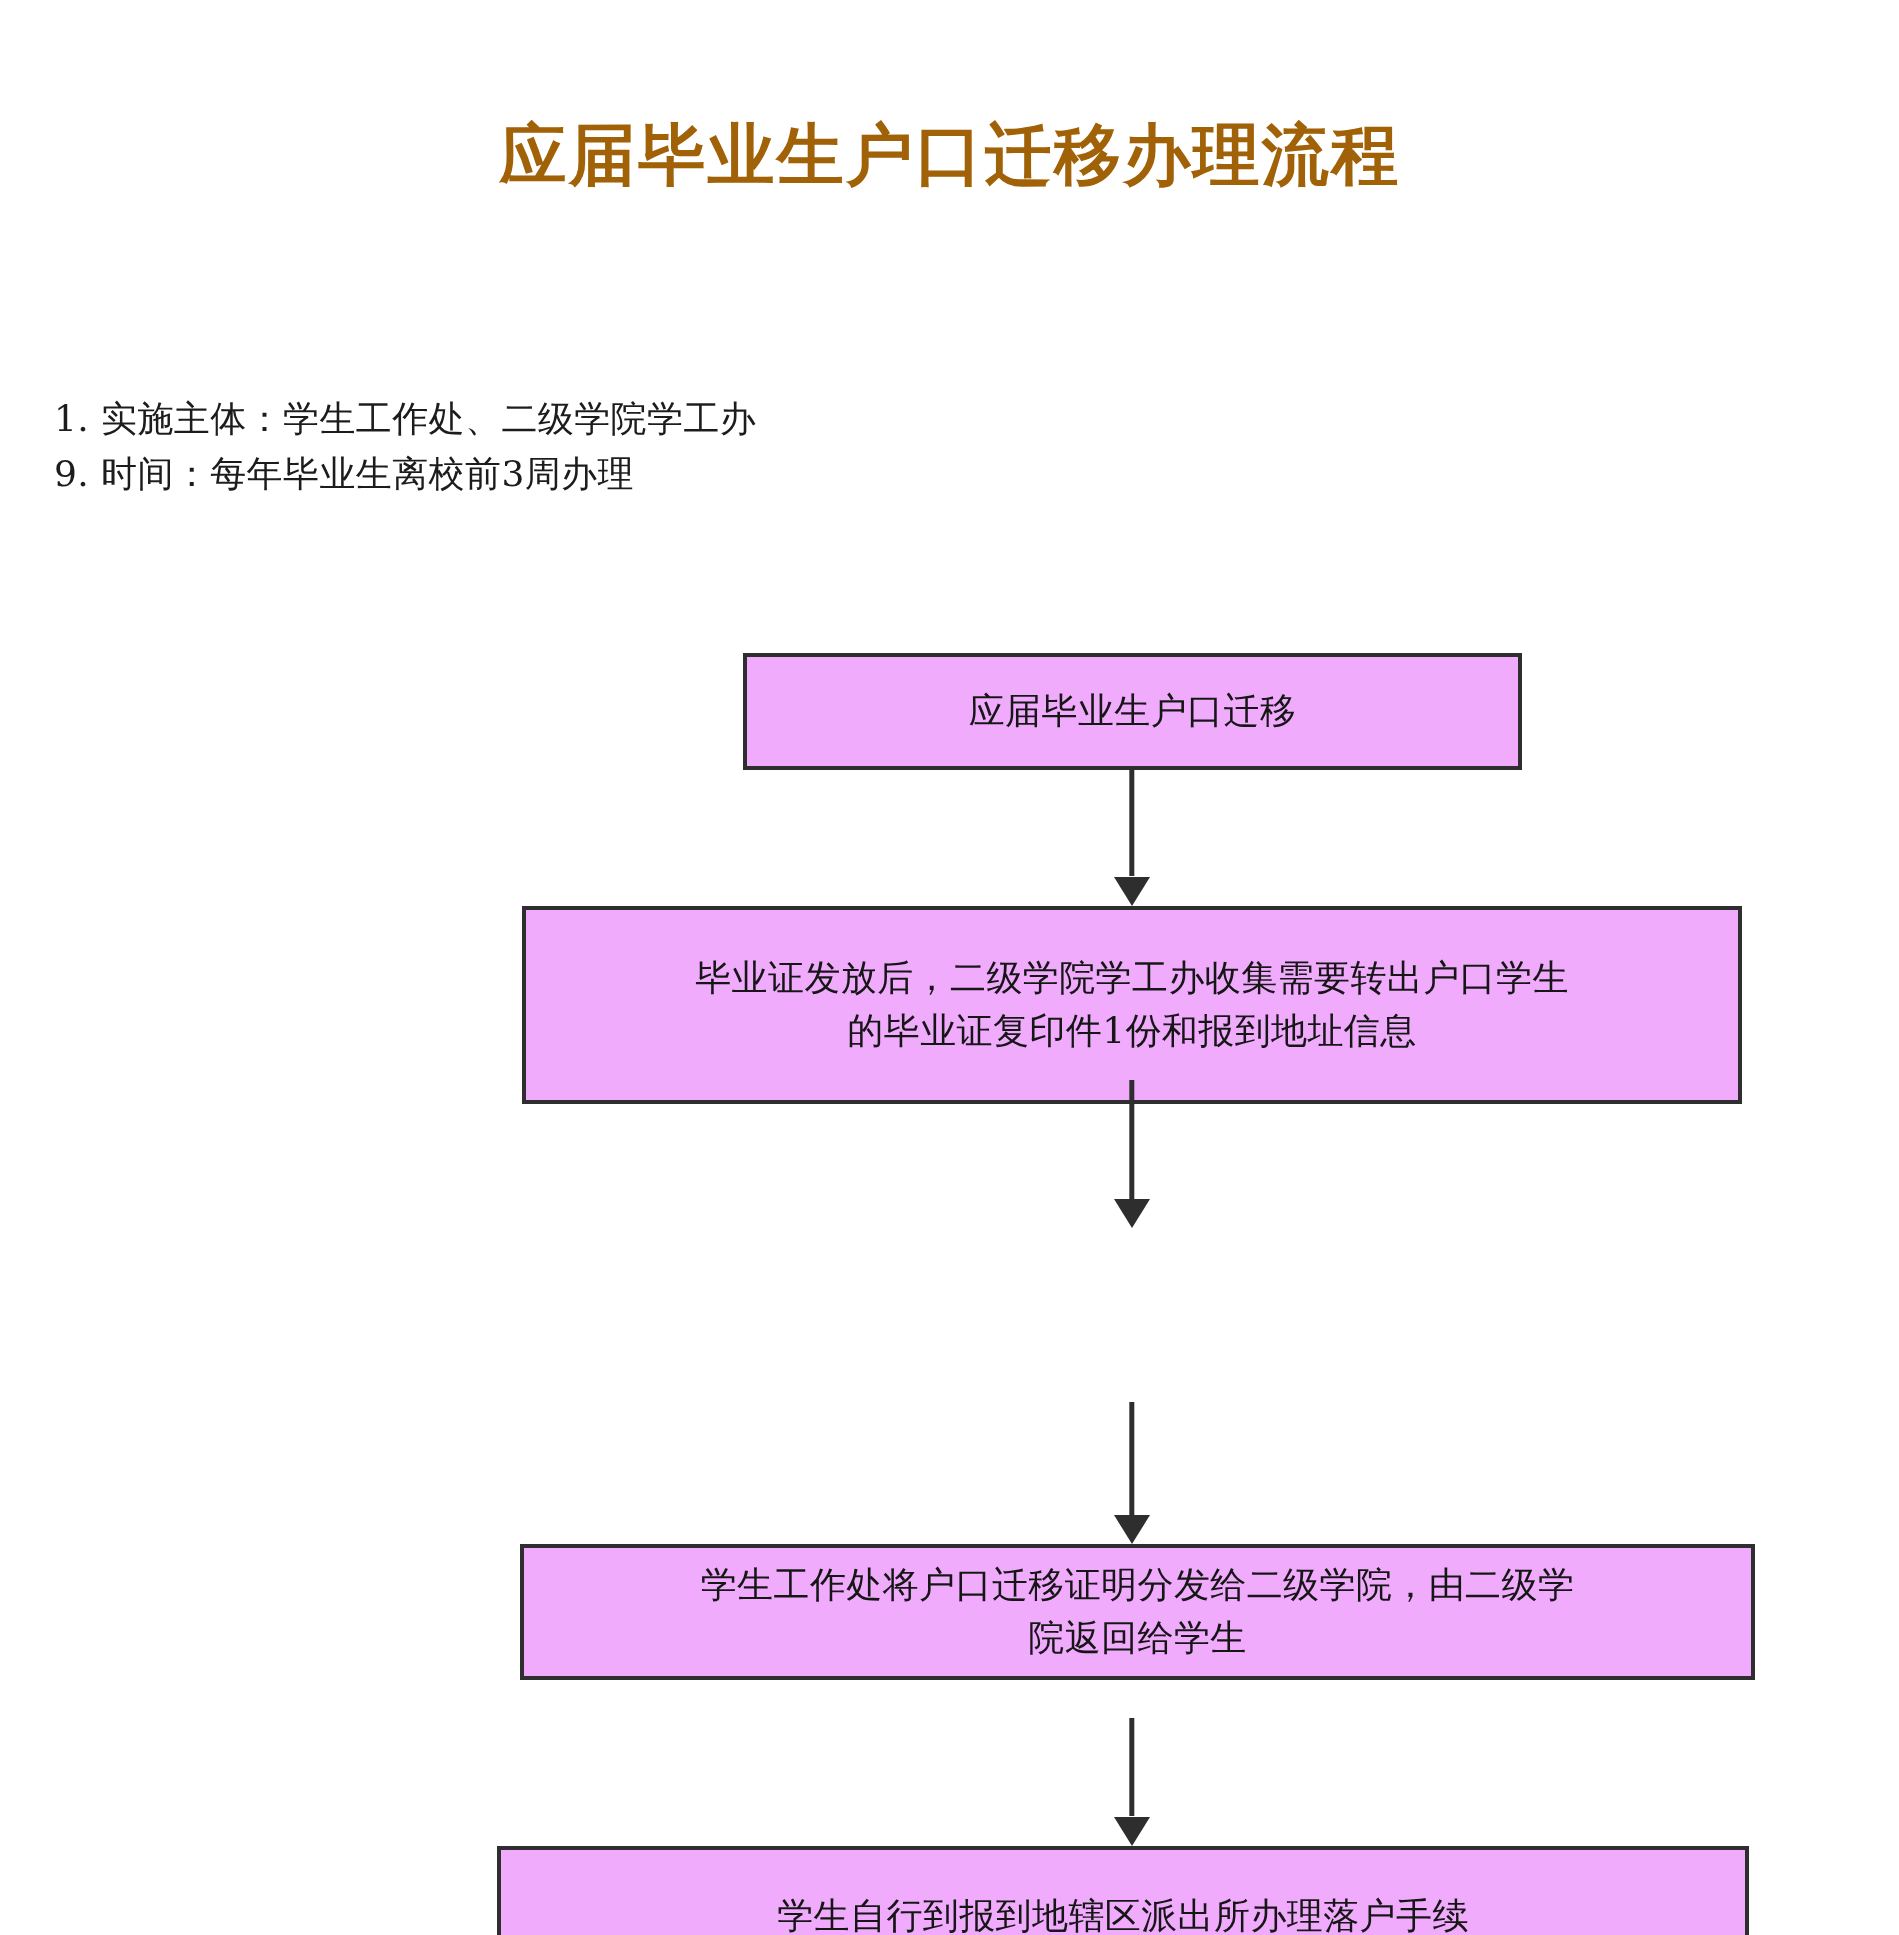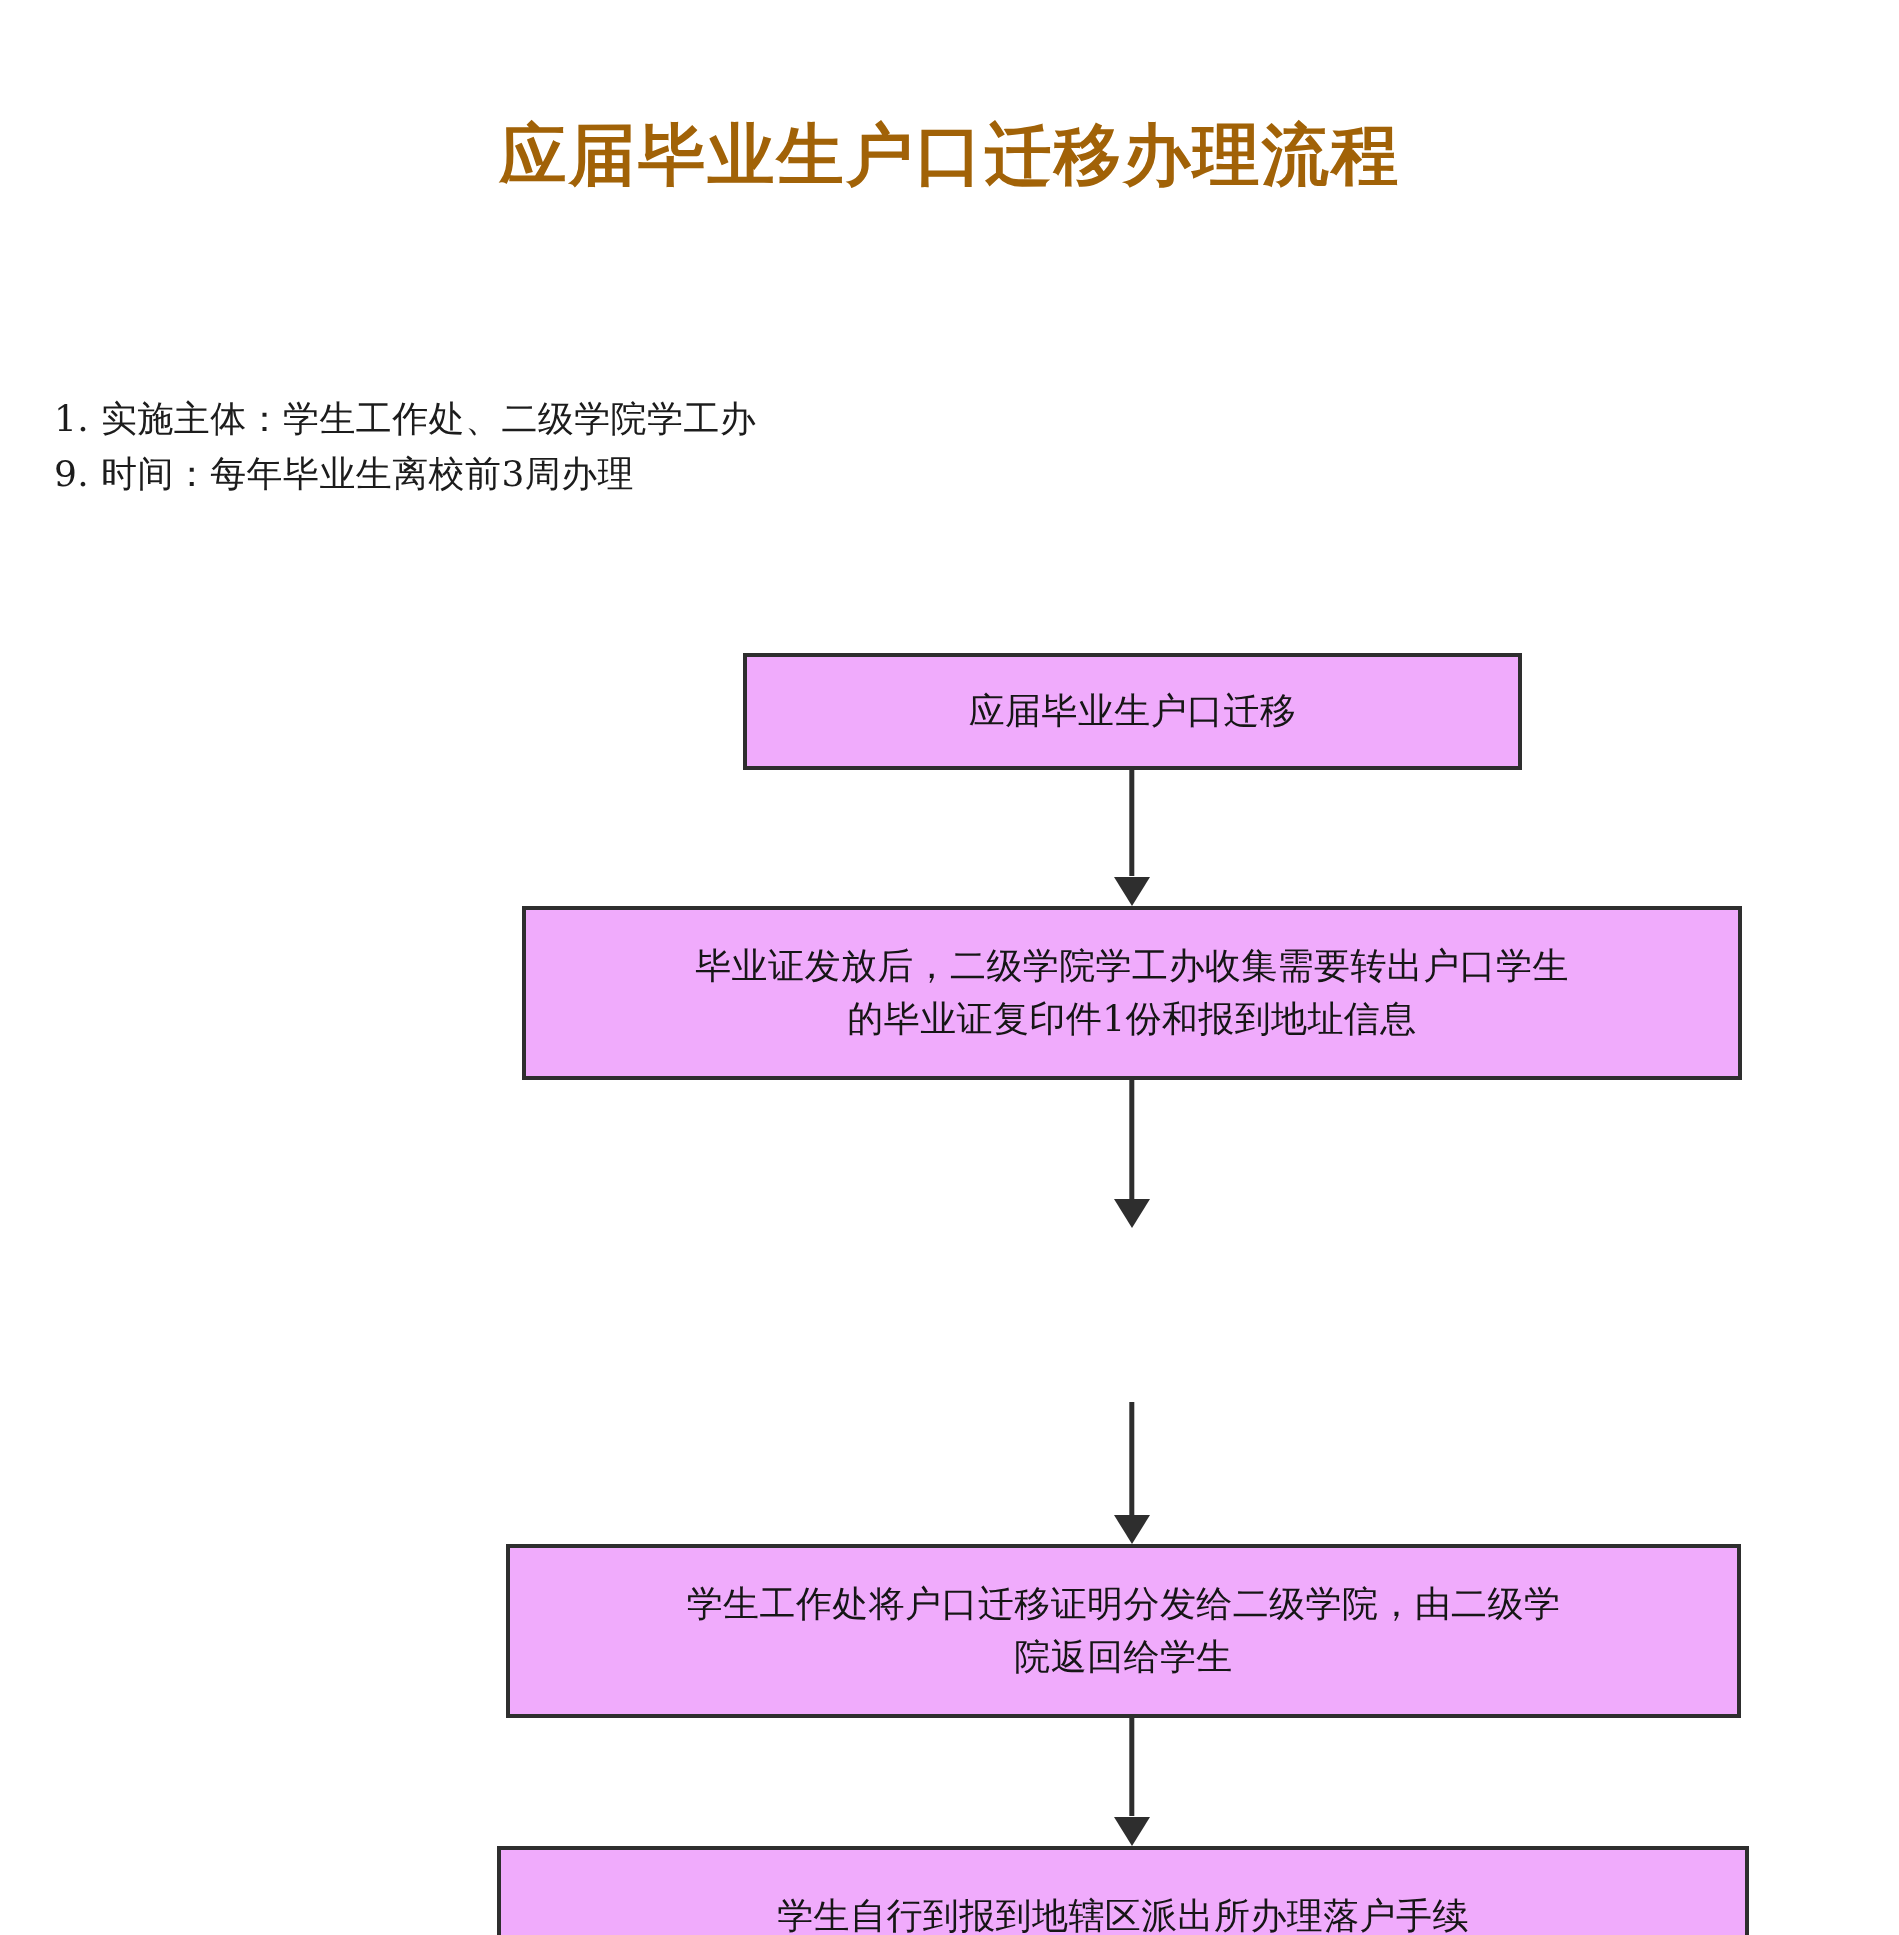--- a/index.html
+++ b/index.html
@@ -75,23 +75,23 @@
     line-height: 1.46;
     letter-spacing: 0.4px;
     color: #161616;
     padding: 0 11.6px;
     white-space: pre-line;
     font-family: "DejaVu Serif", "Liberation Serif", serif;
   }
 
   
   #node-0 { left: 743px; top: 653px; width: 779px; height: 117px; }
-  #node-1 { left: 522px; top: 906px; width: 1220px; height: 174px; }
+  #node-1 { left: 522px; top: 906px; width: 1220px; height: 198px; }
   #node-2 { left: 519px; top: 1228px; width: 1223px; height: 174px; }
-  #node-3 { left: 506px; top: 1544px; width: 1235px; height: 174px; }
+  #node-3 { left: 520px; top: 1544px; width: 1235px; height: 136px; }
   #node-4 { left: 497px; top: 1846px; width: 1252px; height: 140px; }
 
   
   .connector {
     position: absolute;
     width: 5.4px;
     background: #2e2e2e;
     transform: translateX(-50%);
   }
   .arrowhead {

